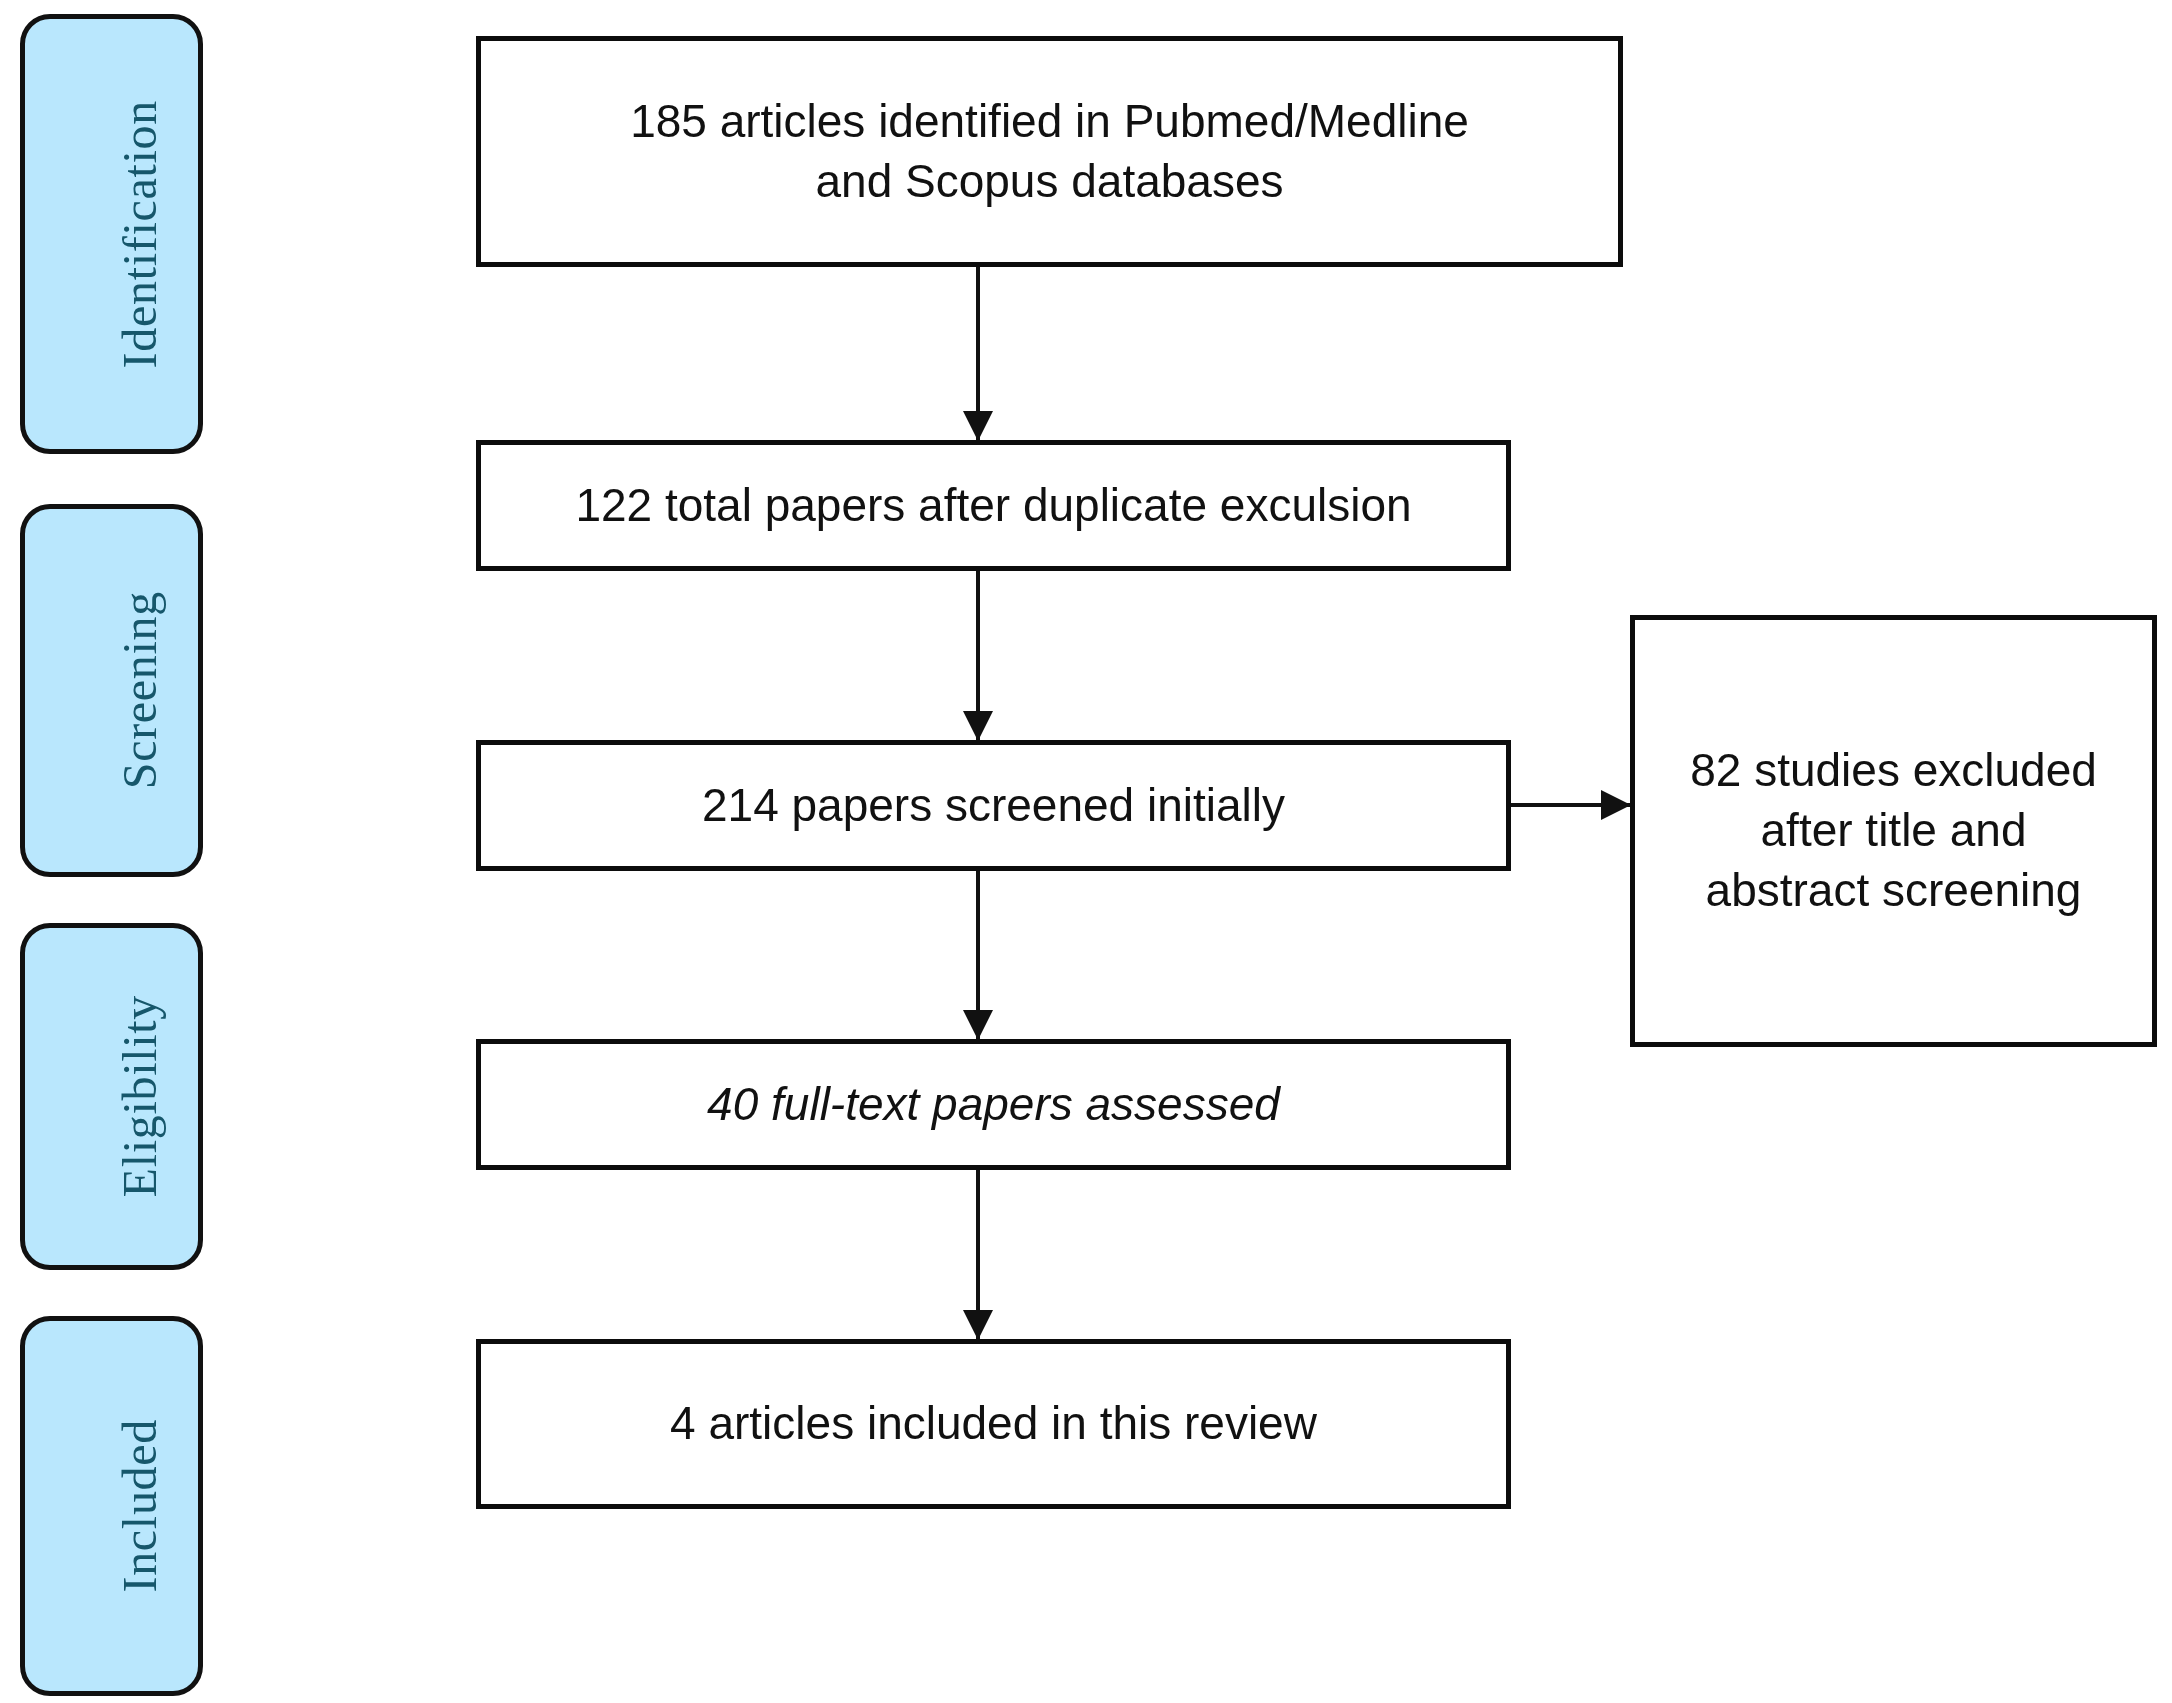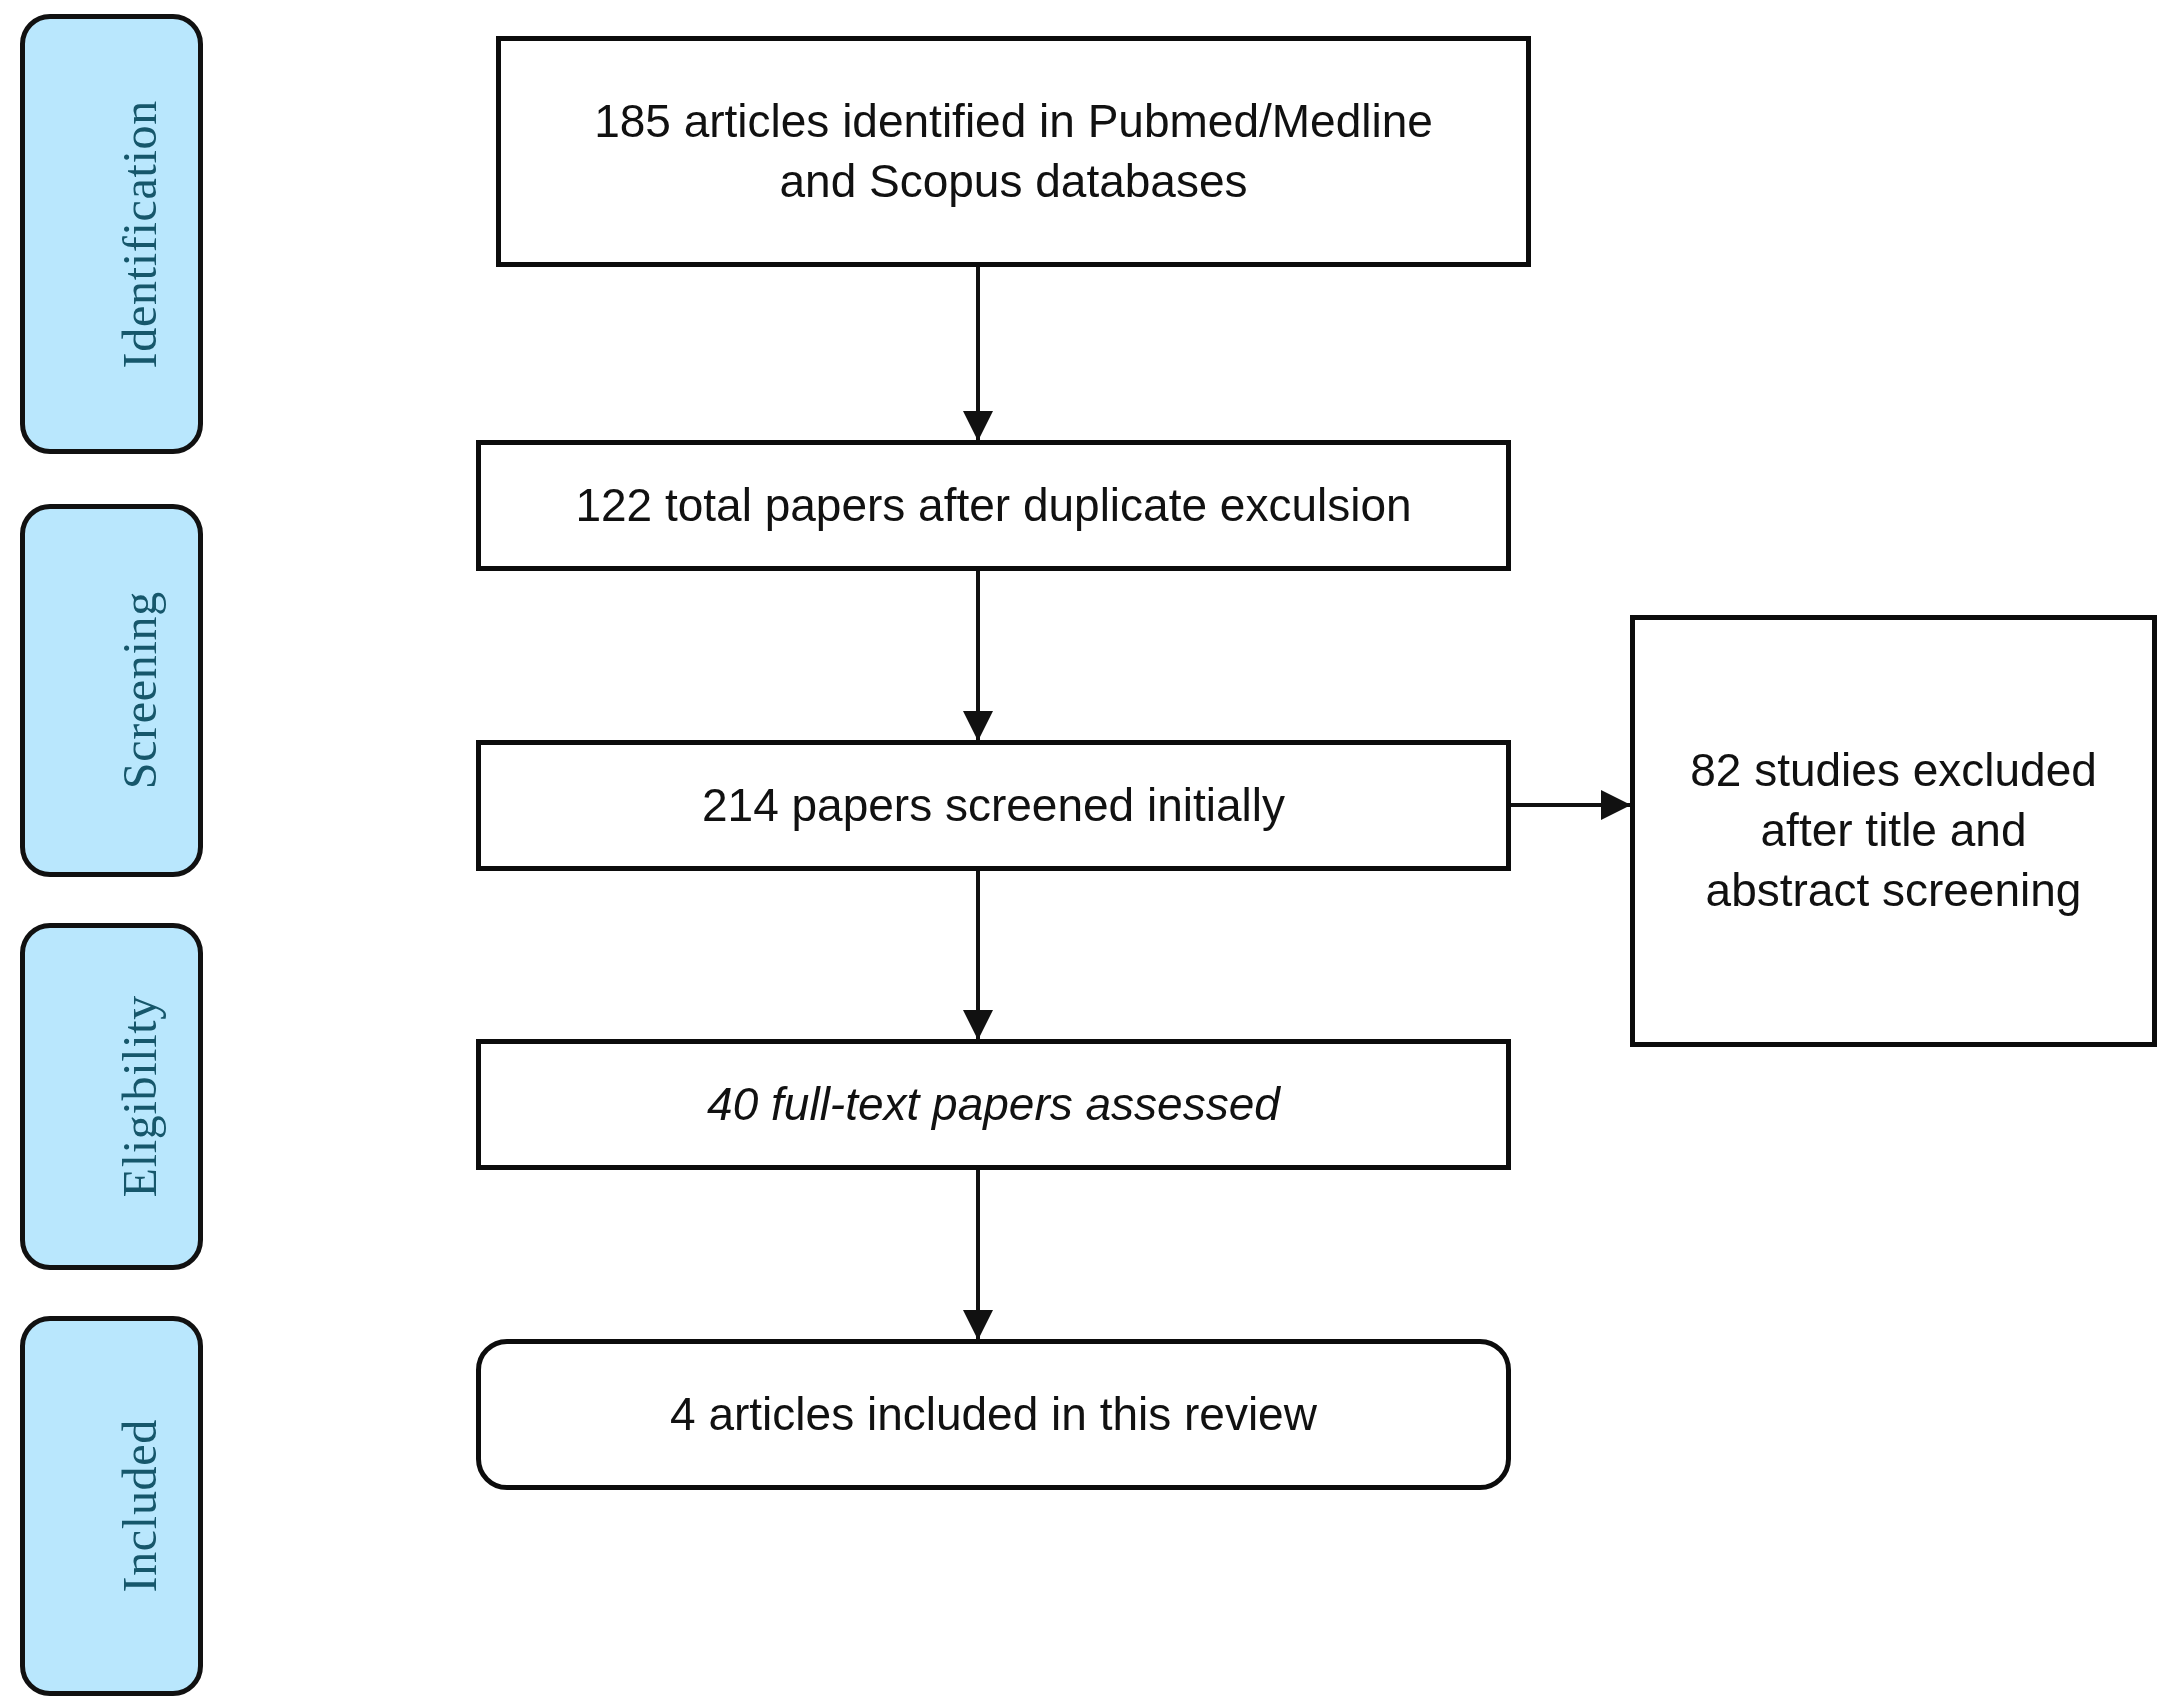--- a/index.html
+++ b/index.html
@@ -111,38 +111,38 @@
   </div>
 
   <div class="stage-pill" style="left:19.6px; top:923px; width:183px; height:347px;">
     <span class="stage-label">Eligibility</span>
   </div>
 
   <div class="stage-pill" style="left:19.6px; top:1316px; width:183px; height:380px;">
     <span class="stage-label">Included</span>
   </div>
 
-  <div class="flow-box" style="left:476px; top:36px; width:1035px; height:231px;margin-left:20px;">
+  <div class="flow-box" style="left:476px; top:36px; width:1147px; height:231px;">
     <span class="flow-text">185 articles identified in Pubmed/Medline
 and Scopus databases</span>
   </div>
 
   <div class="flow-box" style="left:476px; top:440px; width:1035px; height:131px;">
     <span class="flow-text">122 total papers after duplicate exculsion</span>
   </div>
 
   <div class="flow-box" style="left:476px; top:740px; width:1035px; height:131px;">
     <span class="flow-text">214 papers screened initially</span>
   </div>
 
   <div class="flow-box" style="left:476px; top:1039px; width:1035px; height:131px;font-style:italic;">
     <span class="flow-text">40 full-text papers assessed</span>
   </div>
 
-  <div class="flow-box" style="left:476px; top:1339px; width:1035px; height:151px;border-radius:31px;">
+  <div class="flow-box" style="left:476px; top:1339px; width:1035px; height:170px;">
     <span class="flow-text">4 articles included in this review</span>
   </div>
 
   <div class="flow-box" style="left:1630px; top:615px; width:527px; height:432px;">
     <span class="flow-text">82 studies excluded
 after title and
 abstract screening</span>
   </div>
 
   <div class="arrow-v" style="left:976px; top:267px; height:173px;"></div>

